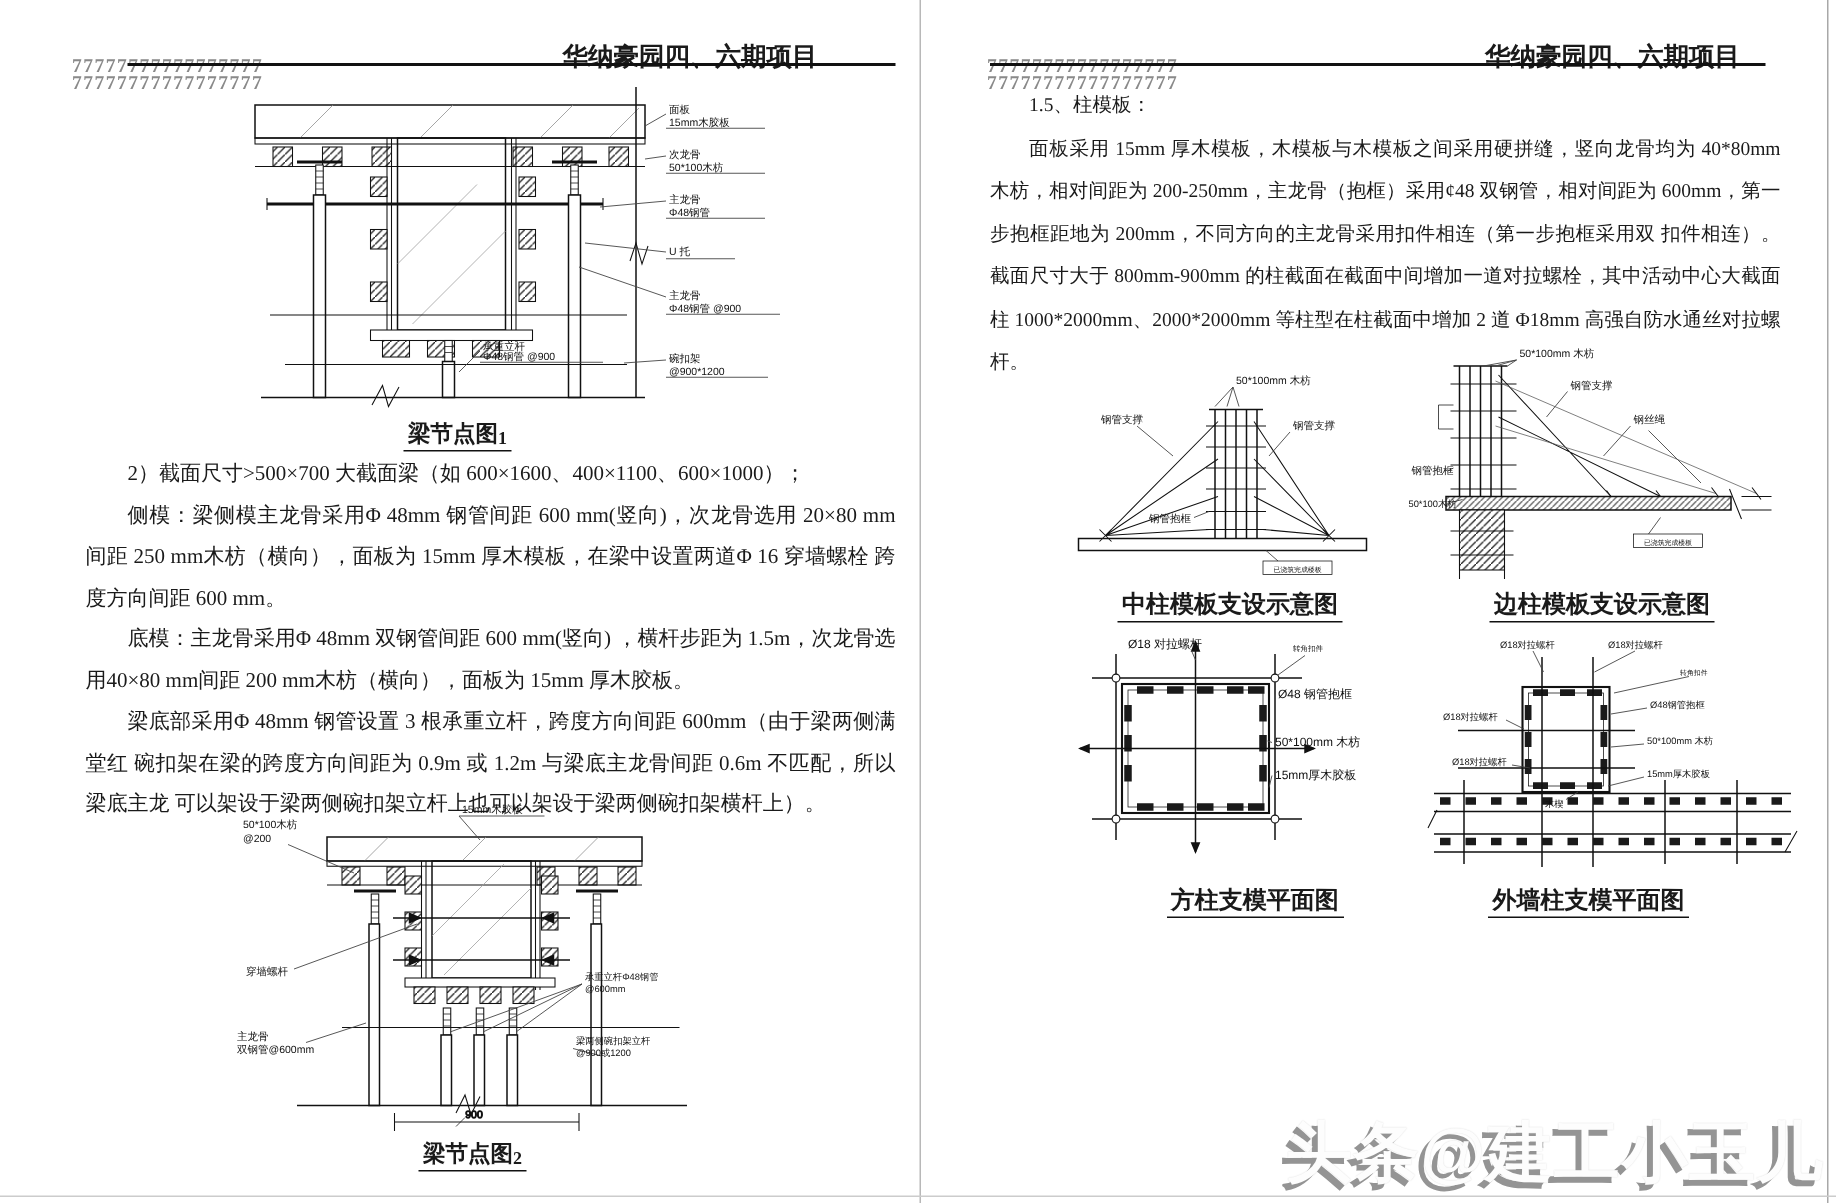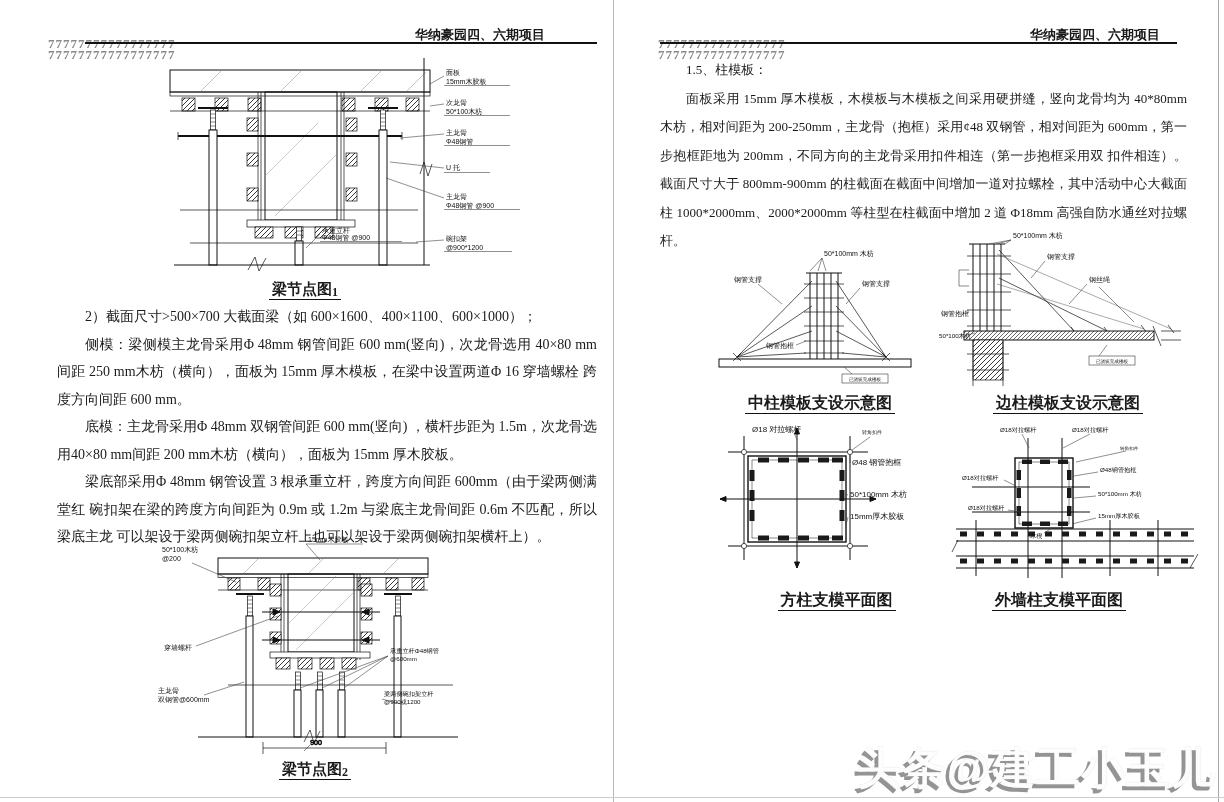--- a/index.html
+++ b/index.html
@@ -9,21 +9,21 @@
   }
   .page { position:absolute; top:0; height:802px; }
   #left-page  { left:0;    width:613px; }
   #right-page { left:614px; width:610px; }
   #page-divider { position:absolute; left:613px; top:0; width:1px; height:802px; background:#b8b8b8; }
   #right-edge   { position:absolute; left:1218px; top:0; width:1px; height:802px; background:#a8a8a8; }
   #bottom-edge  { position:absolute; left:0; top:797px; width:1224px; height:1px; background:#cccccc; }
 
   .hdr-garbled { position:absolute; font-weight:bold; color:#8a8a8a;
     font-size:13px; line-height:11px; letter-spacing:1px; white-space:pre; }
-  .hdr-title { position:absolute; font-weight:bold; font-size:13px; color:#1a1a1a; }
+  .hdr-title { position:absolute; font-weight:bold; font-size:17px; color:#1a1a1a; }
   .hdr-rule  { position:absolute; height:2px; background:#111; }
 
   .body-text { position:absolute; font-size:14px; text-align:justify; }
   .body-text p { margin:0; text-indent:2em; line-height:27.5px; }
   #sec15-block p, #note-block p { line-height:28.5px; font-size:13px; }
 
   .figcap { position:absolute; text-align:center; font-weight:bold; font-size:15px; }
   .figcap .u { border-bottom:1.5px solid #111; padding:0 3px 2px;margin-top:19px; }
   .figcap .sub { font-size:12px; vertical-align:-2px; }
   .figcap-lg { font-size:16px; }
@@ -145,21 +145,21 @@
       <text x="162" y="182">Φ48钢管 @900</text>
     </g>
   </svg>
 
   <div class="figcap" style="left:140px;top:280px;width:330px">
     <span class="u"><span>梁节点图</span><span class="sub">1</span></span>
   </div>
 
   <div class="body-text" style="left:57px;top:303px;width:540px">
     <p>2）截面尺寸&gt;500×700 大截面梁（如 600×1600、400×1100、600×1000）；</p>
-    <p>侧模：梁侧模主龙骨采用Φ 48mm 钢管间距 600 mm(竖向)，次龙骨选用 40×80 mm间距 250 mm木枋（横向），面板为 15mm 厚木模板，在梁中设置两道Φ 16 穿墙螺栓 跨度方向间距 600 mm。</p>
+    <p>侧模：梁侧模主龙骨采用Φ 48mm 钢管间距 600 mm(竖向)，次龙骨选用 20×80 mm间距 250 mm木枋（横向），面板为 15mm 厚木模板，在梁中设置两道Φ 16 穿墙螺栓 跨度方向间距 600 mm。</p>
     <p>底模：主龙骨采用Φ 48mm 双钢管间距 600 mm(竖向) ，横杆步距为 1.5m，次龙骨选用40×80 mm间距 200 mm木枋（横向），面板为 15mm 厚木胶板。</p>
     <p>梁底部采用Φ 48mm 钢管设置 3 根承重立杆，跨度方向间距 600mm（由于梁两侧满堂红 碗扣架在梁的跨度方向间距为 0.9m 或 1.2m 与梁底主龙骨间距 0.6m 不匹配，所以梁底主龙 可以架设于梁两侧碗扣架立杆上也可以架设于梁两侧碗扣架横杆上）。</p>
   </div>
 
   <svg class="fig" style="left:158px;top:532px" width="318" height="226" viewBox="0 0 318 226">
     <g>
       <rect x="60" y="26" width="210" height="16" fill="url(#conc)" class="k w1"></rect>
       <path d="M85,42 L101,26 M150,42 L166,26 M225,42 L241,26" stroke="#888" stroke-width="0.5" fill="none"></path>
       <rect x="60" y="42" width="210" height="3.5" fill="#fff" class="k w07"></rect>
       <g class="k w07">

